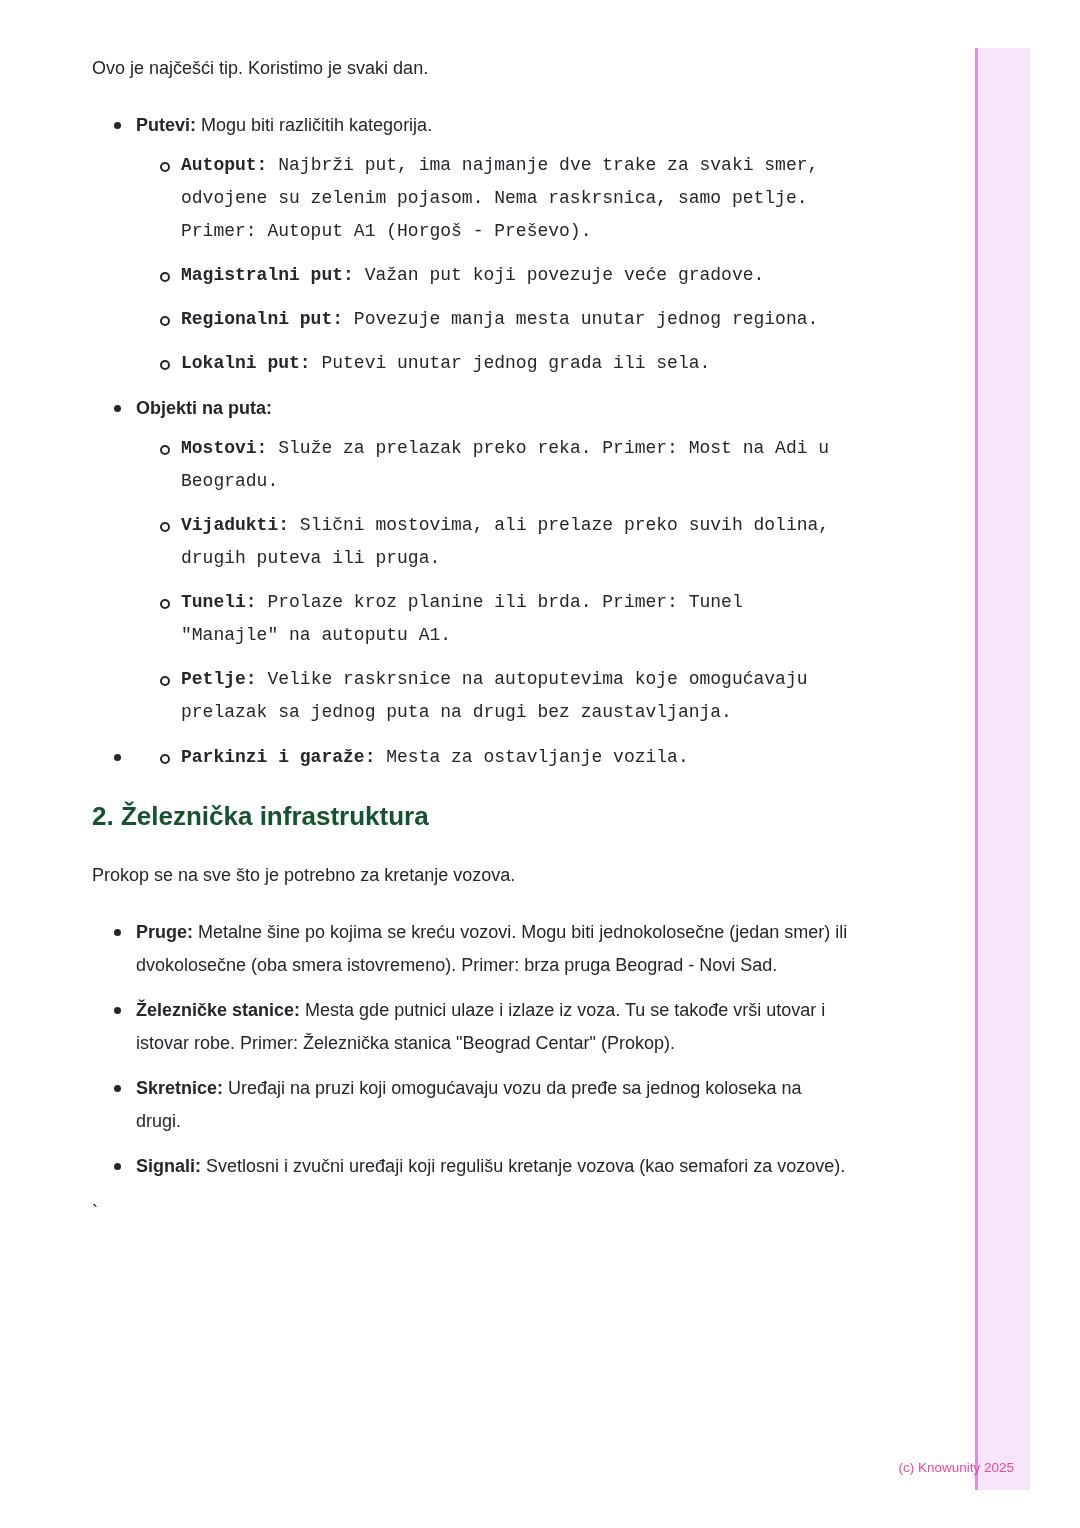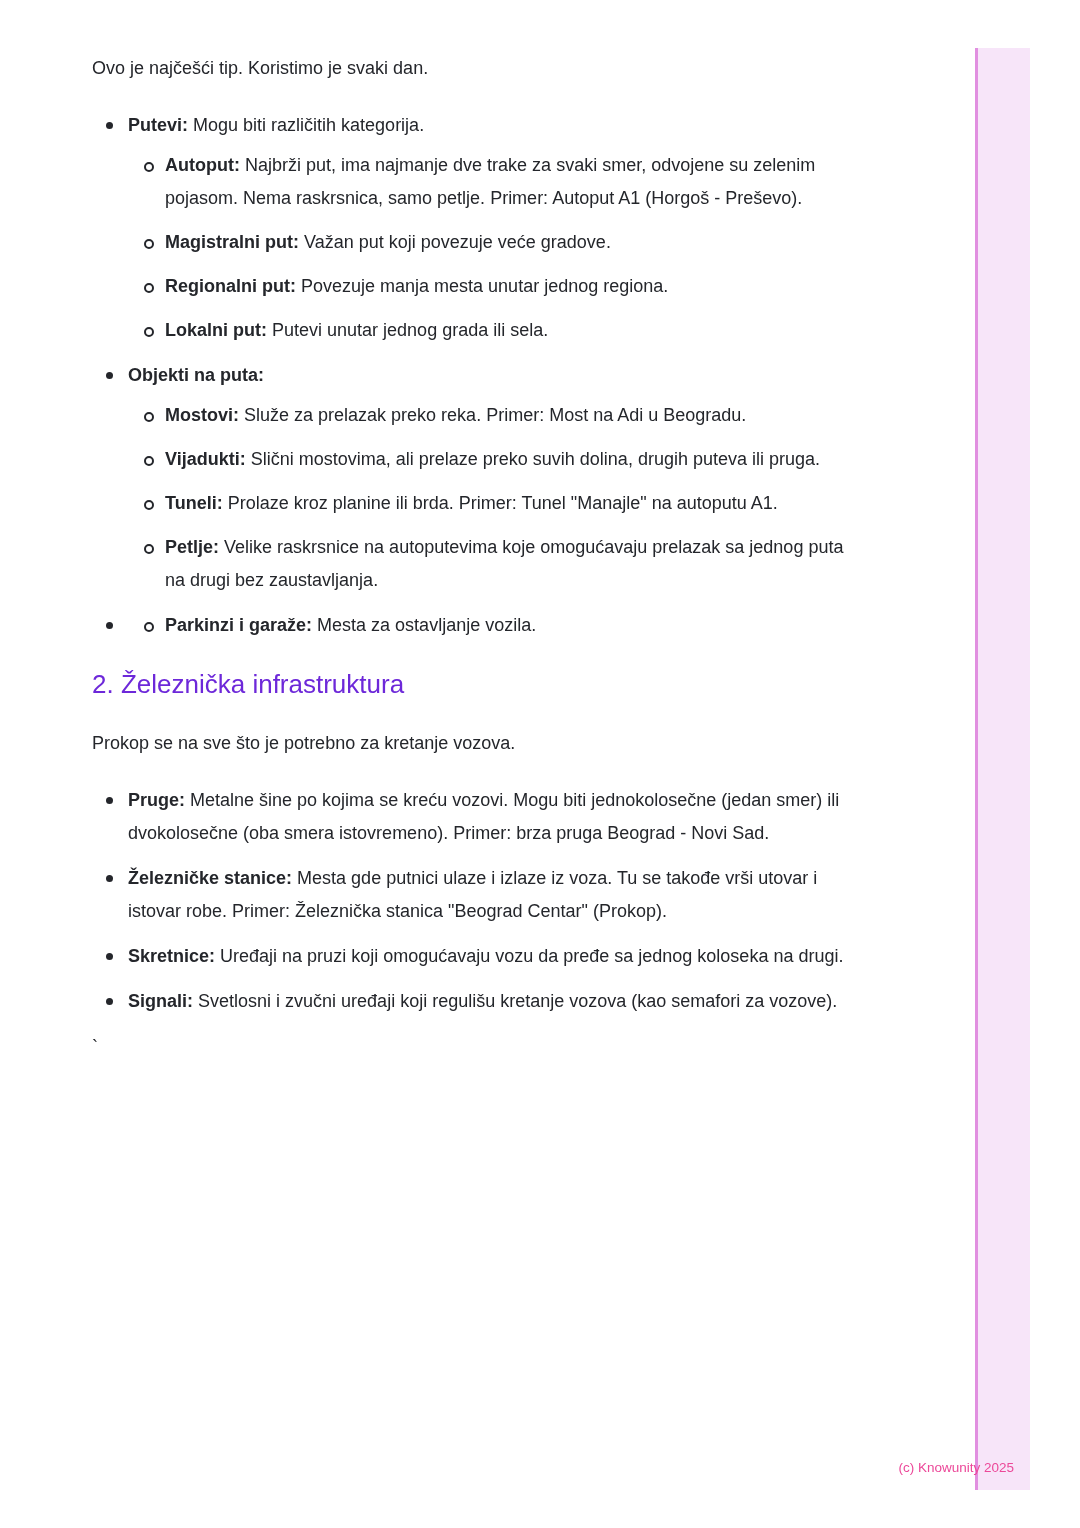--- a/index.html
+++ b/index.html
@@ -26,53 +26,53 @@
     position: absolute;
     left: 92px;
     top: 52px;
     width: 768px;
     font-size: 18px;
     line-height: 33px;
     z-index: 2;
   }
   p { margin: 0; }
   strong { font-weight: 700; }
-  ul { list-style: none; margin: 4px; padding: 0; }
+  ul { list-style: none; margin: 12px; padding: 0; }
   ul.l1 { margin-top: 24px; }
   ul.l1 > li { position: relative; padding-left: 32px; }
   ul.l1 > li + li { margin-top: 12px; }
   ul.l1 > li::before {
     content: "";
     position: absolute;
     left: 10px;
     top: 13px;
     width: 7px;
     height: 7px;
     border-radius: 50%;
     background: #24262b;
   }
   ul.l2 { margin-top: 7px; }
-  ul.l2 > li { position: relative; padding-left: 33px; }
+  ul.l2 > li { position: relative; padding-left: 33px; font-family: Liberation Mono, monospace; }
   ul.l2 > li + li { margin-top: 11px; }
   ul.l2 > li::before {
     content: "";
     position: absolute;
     left: 12px;
     top: 13px;
     width: 6px;
     height: 6px;
     border-radius: 50%;
     background: transparent;
     border: 2px solid #24262b;
   }
   h2.section-heading {
     font-size: 26px;
     line-height: 32px;
-    font-weight: 400;
-    color: #6d28d9;
+    font-weight: 700;
+    color: #14532d;
     margin: 26px 0 27px 0;
   }
   .stray-char {
     margin-top: 13px;
     font-size: 18px;
   }
   .footer-credit {
     position: absolute;
     top: 1460px;
     right: 66px;

